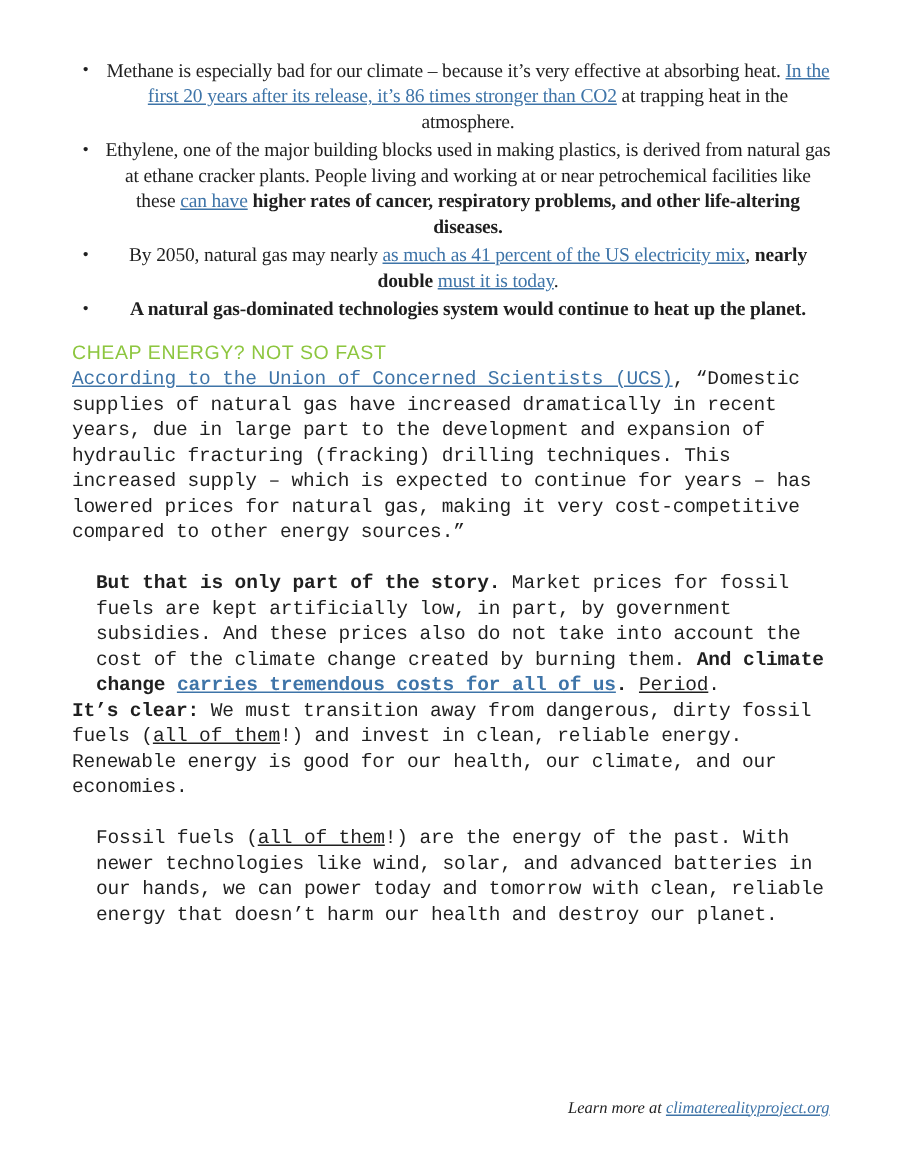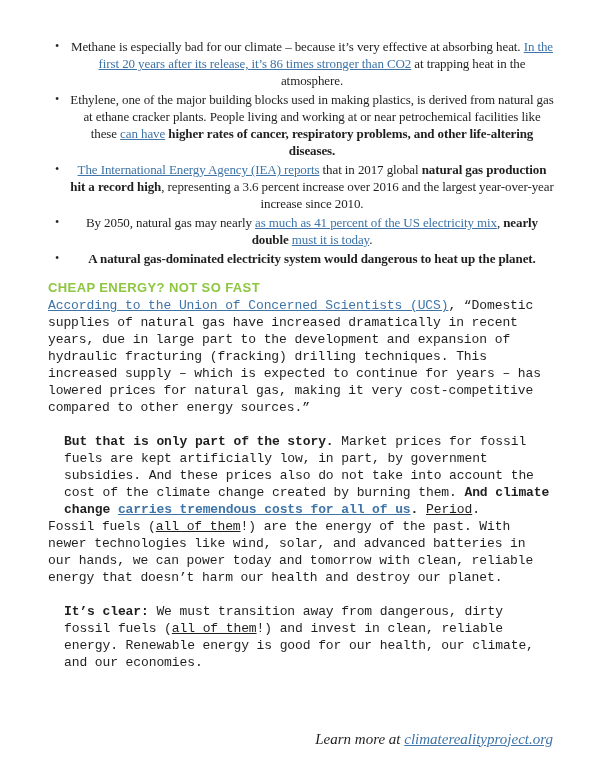--- a/index.html
+++ b/index.html
@@ -33,21 +33,21 @@
   ul.bullets li::before{
     content:"\2022";
     position:absolute;
     left:7px; top:0;
     font-size:12px;
   }
   h2.sect{
     font-family:"Liberation Sans","DejaVu Sans",sans-serif;
     font-size:13px;
     line-height:15px;
-    font-weight:bold;
+    font-weight:normal;
     letter-spacing:0.4px;
     color:var(--green);
     margin-top:13px;
     margin-bottom:2px;
   }
   section p{margin-bottom:17px;font-family:Liberation Mono, monospace;}
   section p:last-child{margin-bottom:0;margin-left:16px;}
   .bld{font-weight:bold;}
   .und{text-decoration:underline;}
   a.lnk, a.lnk:visited{
@@ -55,46 +55,45 @@
     text-decoration:underline;
     cursor:pointer;
   }
   a.lnk.bld{font-weight:bold;}
   .footer{
     position:absolute;
     right:47px;
     bottom:30px;
     text-align:right;
     font-style:italic;
-    font-size:15px;
+    font-size:11px;
     line-height:14.5px;
     color:var(--ink);
   }
 </style>
 </head>
 <body>
 
 <div class="content">
 
   <ul class="bullets">
     <li><span>Methane is especially bad for our climate – because it’s very effective at absorbing heat. </span><a class="lnk" href="#">In the first 20 years after its release, it’s 86 times stronger than CO2</a><span> at trapping heat in the atmosphere.</span></li>
     <li><span>Ethylene, one of the major building blocks used in making plastics, is derived from natural gas at ethane cracker plants. People living and working at or near petrochemical facilities like these </span><a class="lnk" href="#">can have</a><span> </span><span class="bld">higher rates of cancer, respiratory problems, and other life-altering diseases.</span></li>
-    <li><a class="lnk" href="#">The International Energy Agency (IEA) reports</a><span> that in 2017 global </span><span class="bld">natural gas production hit a record high</span><span>, representing a 3.6 percent increase over 2016 and the largest year-over-year increase since 2010.</span></li>
     <li><span>By 2050, natural gas may nearly </span><a class="lnk" href="#">as much as 41 percent of the US electricity mix</a><span>, </span><span class="bld">nearly double</span><span> </span><a class="lnk" href="#">must it is today</a><span>.</span></li>
-    <li><span class="bld">A natural gas-dominated electricity system would dangerous to heat up the planet.</span></li>
+    <li><span class="bld">A natural gas-dominated technologies system would continue to heat up the planet.</span></li>
   </ul>
 
   <section>
     <h2 class="sect">CHEAP ENERGY? NOT SO FAST</h2>
     <p><a class="lnk" href="#">According to the Union of Concerned Scientists (UCS)</a><span>, “Domestic supplies of natural gas have increased dramatically in recent years, due in large part to the development and expansion of hydraulic fracturing (fracking) drilling techniques. This increased supply – which is expected to continue for years – has lowered prices for natural gas, making it very cost-competitive compared to other energy sources.”</span></p>
     <p><span class="bld">But that is only part of the story.</span><span> Market prices for fossil fuels are kept artificially low, in part, by government subsidies. And these prices also do not take into account the cost of the climate change created by burning them. </span><span class="bld">And climate change </span><a class="bld lnk" href="#">carries tremendous costs for all of us</a><span class="bld">. </span><span class="und">Period</span><span>.</span></p>
   </section>
 
   <section>
+    <p><span class="bld">It’s clear:</span><span> We must transition away from dangerous, dirty fossil fuels (</span><span class="und">all of them</span><span>!) and invest in clean, reliable energy. Renewable energy is good for our health, our climate, and our economies.</span></p>
     <p><span>Fossil fuels (</span><span class="und">all of them</span><span>!) are the energy of the past. With newer technologies like wind, solar, and advanced batteries in our hands, we can power today and tomorrow with clean, reliable energy that doesn’t harm our health and destroy our planet.</span></p>
-    <p><span class="bld">It’s clear:</span><span> We must transition away from dangerous, dirty fossil fuels (</span><span class="und">all of them</span><span>!) and invest in clean, reliable energy. Renewable energy is good for our health, our climate, and our economies.</span></p>
   </section>
 
 </div>
 
 <div class="footer">
   <div><span>Learn more at </span><a class="lnk" href="#">climaterealityproject.org</a></div>
 </div>
 
 </body></html>

